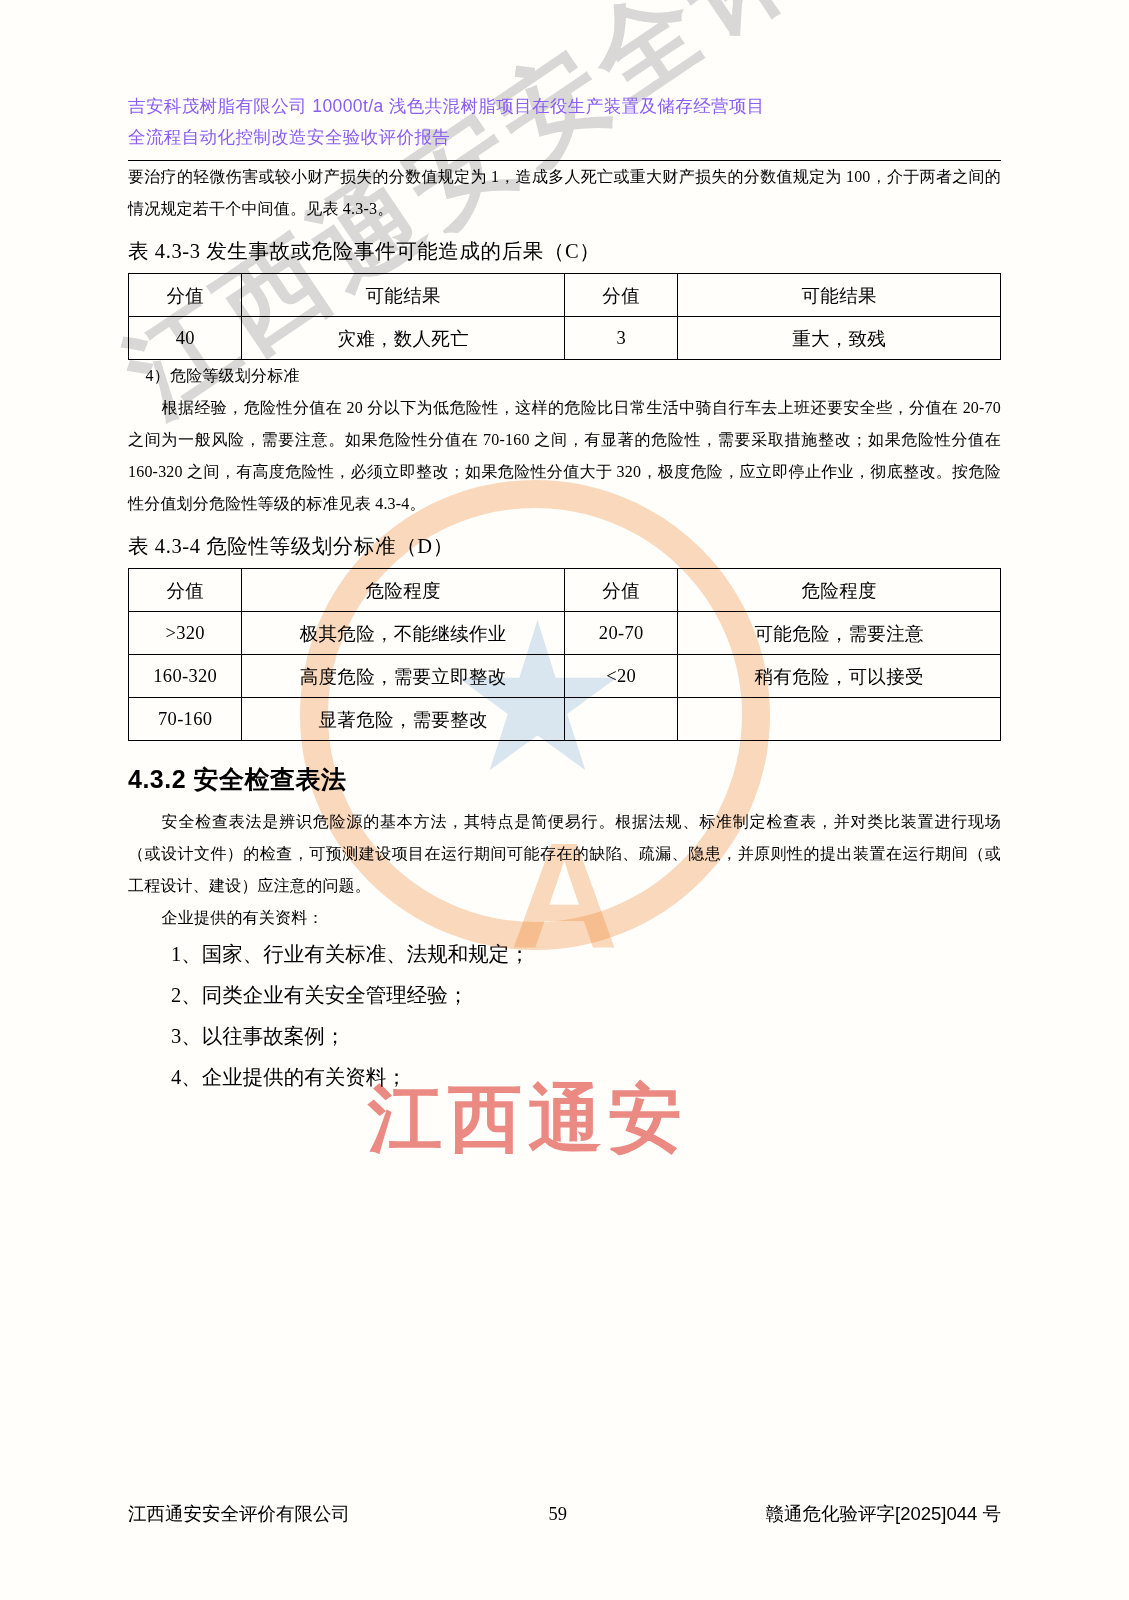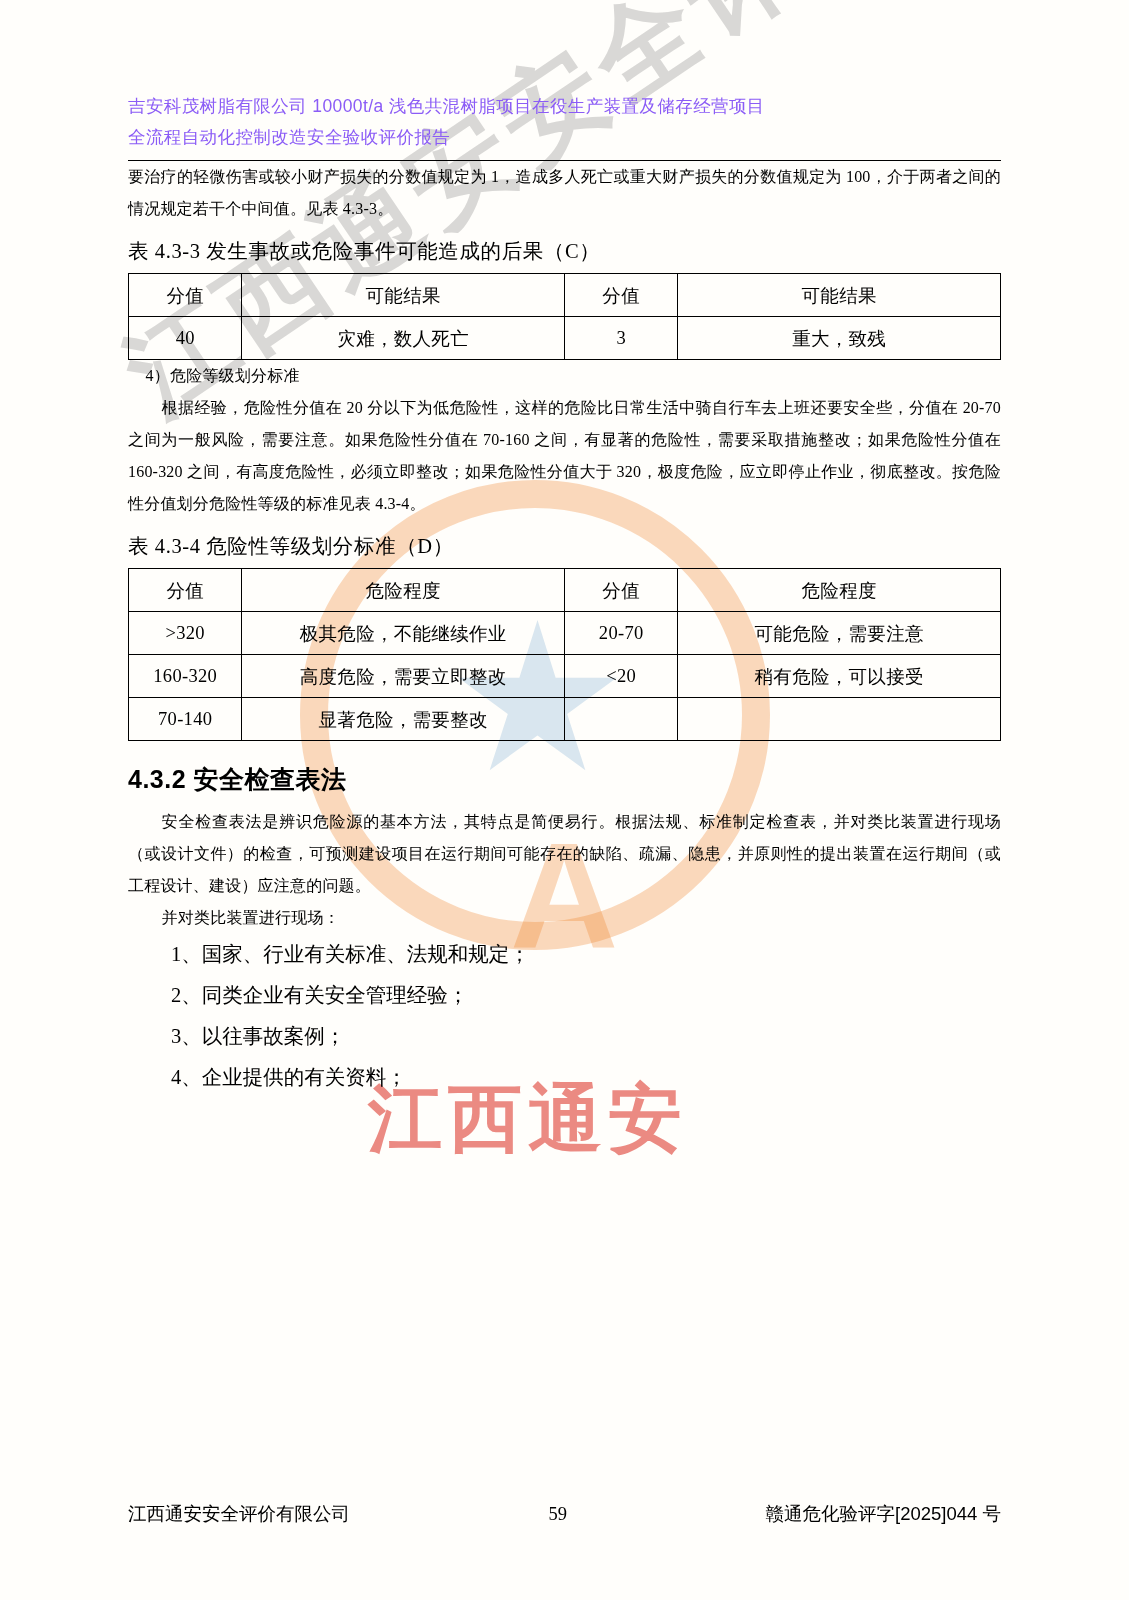--- a/index.html
+++ b/index.html
@@ -241,31 +241,31 @@
           <td>20-70</td>
           <td>可能危险，需要注意</td>
         </tr>
         <tr>
           <td>160-320</td>
           <td>高度危险，需要立即整改</td>
           <td>&lt;20</td>
           <td>稍有危险，可以接受</td>
         </tr>
         <tr>
-          <td>70-140</td>
+          <td>70-160</td>
           <td>显著危险，需要整改</td>
           <td></td>
           <td></td>
         </tr>
       </tbody>
     </table>
 
     <h3 class="section">4.3.2 安全检查表法</h3>
     <p class="body indent">安全检查表法是辨识危险源的基本方法，其特点是简便易行。根据法规、标准制定检查表，并对类比装置进行现场（或设计文件）的检查，可预测建设项目在运行期间可能存在的缺陷、疏漏、隐患，并原则性的提出装置在运行期间（或工程设计、建设）应注意的问题。</p>
-    <p class="body indent">并对类比装置进行现场：</p>
+    <p class="body indent">企业提供的有关资料：</p>
     <p class="list-item">1、国家、行业有关标准、法规和规定；</p>
     <p class="list-item">2、同类企业有关安全管理经验；</p>
     <p class="list-item">3、以往事故案例；</p>
     <p class="list-item">4、企业提供的有关资料；</p>
 
   </div>
 
   <div class="footer">
     <span>江西通安安全评价有限公司</span>
     <span class="page-no">59</span>

